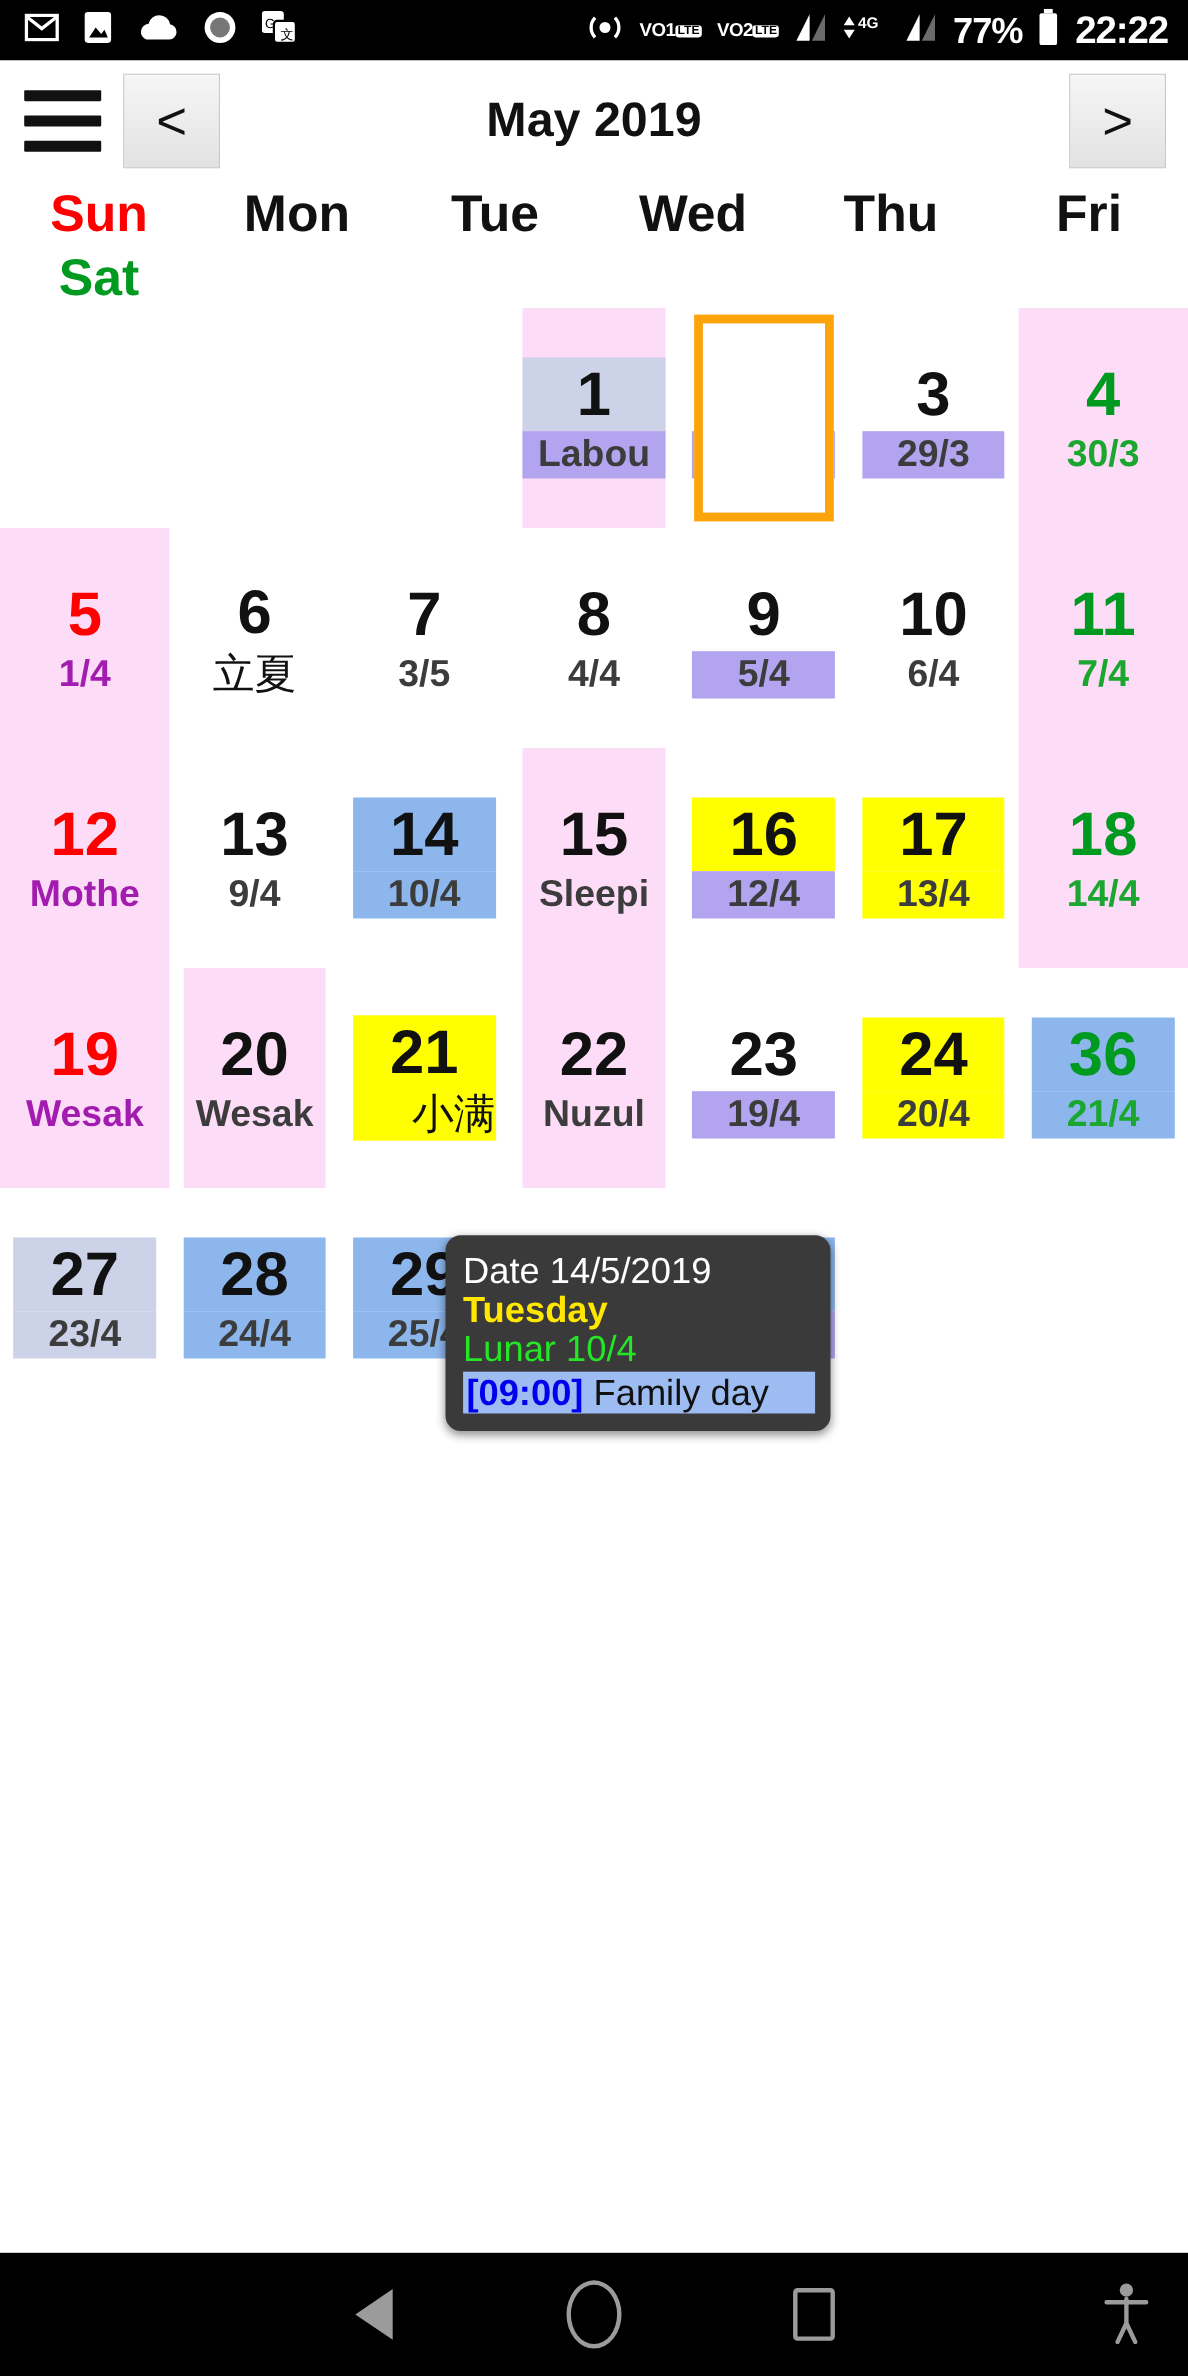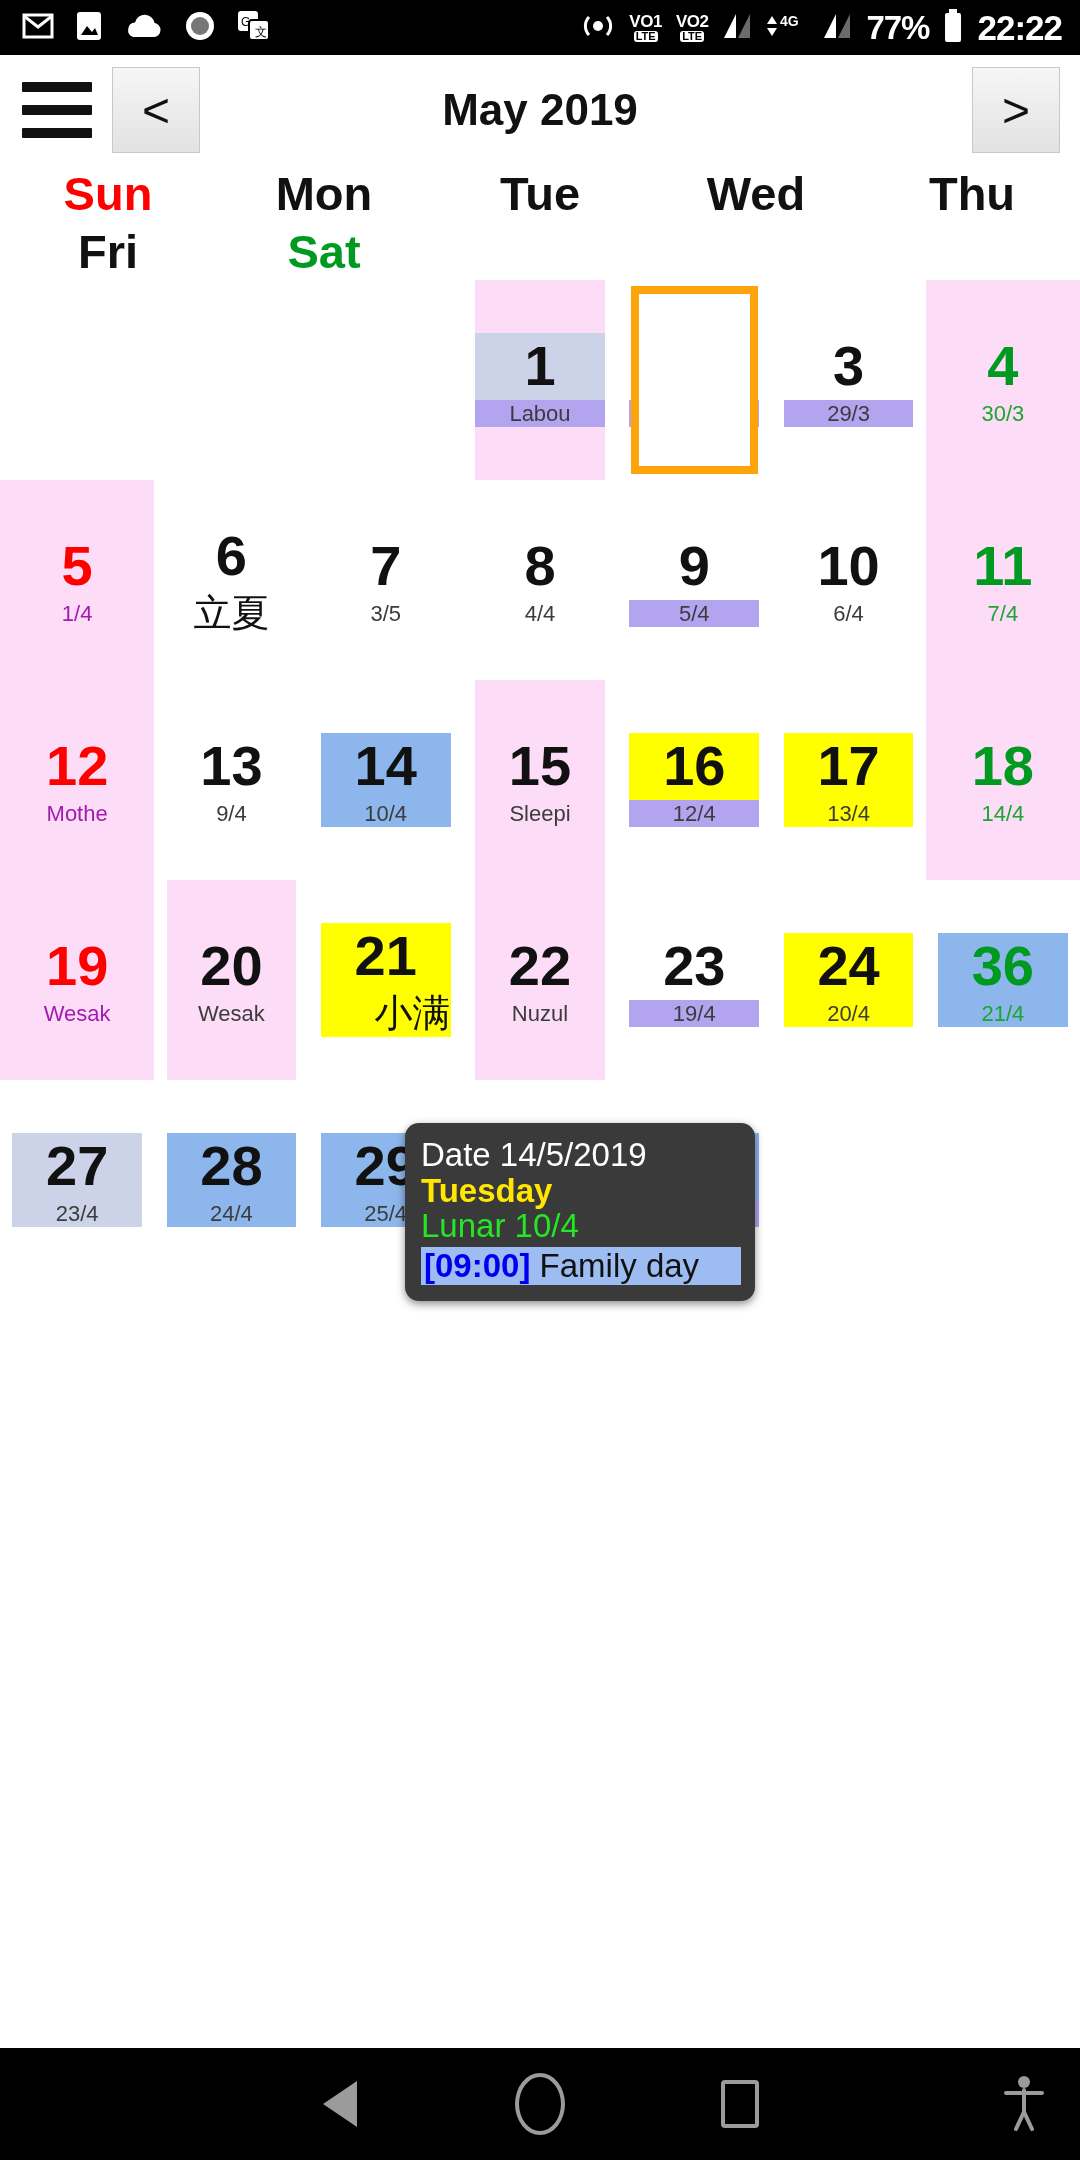--- a/index.html
+++ b/index.html
@@ -14,21 +14,21 @@
   
   #statusbar{
     height:55px; width:1080px; background:#000;
     display:flex; align-items:center; position:relative;
   }
   #statusbar .left{ display:flex; align-items:center; gap:22px; padding-left:22px; }
   #statusbar .right{ position:absolute; right:18px; display:flex; align-items:center; gap:14px; }
   .sicon{ display:inline-block; color:#fff; }
   .pct, .clock{ color:#fff; font-size:33px; font-weight:bold; letter-spacing:-1px; }
   .clock{ font-size:35px; }
-  .volte{ display:flex; flex-direction:column; align-items:center; line-height:1; }
+  .volte{ display:flex; flex-direction:row; align-items:center; line-height:1; }
   .volte .t{ color:#fff; font-size:17px; font-weight:bold; letter-spacing:-.5px; }
   .volte .b{ color:#000; background:#fff; font-size:11px; font-weight:bold;
              border-radius:3px; padding:0 2px; margin-top:1px; }
 
   
   #header{
     height:110px; width:1080px; background:#fff;
     display:flex; align-items:center; position:relative;
   }
   #hamburger{ width:70px; margin-left:22px; display:flex; flex-direction:column; gap:13px; }
@@ -42,21 +42,21 @@
   }
   #prevbtn{ margin-left:20px; }
   #nextbtn{ position:absolute; right:20px; }
   #monthtitle{
     position:absolute; left:0; right:0; text-align:center;
     font-size:44px; font-weight:bold; color:#111; pointer-events:none;
   }
 
   
   #weekdays{
-    display:grid; grid-template-columns:repeat(5,1fr);
+    display:grid; grid-template-columns:repeat(6,1fr);
     height:115px; align-items:center; background:#fff;
   }
   .wd{ text-align:center; font-size:47px; font-weight:bold; color:#111; }
   .wd.sun{ color:#ff0000; }
   .wd.sat{ color:#009a21; }
 
   
   #grid{
     display:grid;
     grid-template-columns:repeat(7,1fr);
@@ -82,22 +82,22 @@
     display:flex; flex-direction:column; align-items:center;
   }
   .numbox{
     width:100%; text-align:center;
     font-size:56px; font-weight:bold; line-height:1.12;
     color:#111;
     padding:2px 0 2px;
   }
   .lunar{
     width:100%; text-align:center;
-    font-size:22px; line-height:1.25; color:#3c3c3c;
-    font-weight:400;
+    font-size:34px; line-height:1.25; color:#3c3c3c;
+    font-weight:700;
     white-space:nowrap; overflow:hidden;
   }
   .num-red{ color:#ff0000; }
   .num-green{ color:#009a21; }
   .lu-red{ color:#a21caf; }
   .lu-green{ color:#1aa62f; }
 
   
   .bg-yellow{ background:#ffff00; }
   .bg-blue{ background:#8cb6ec; }

